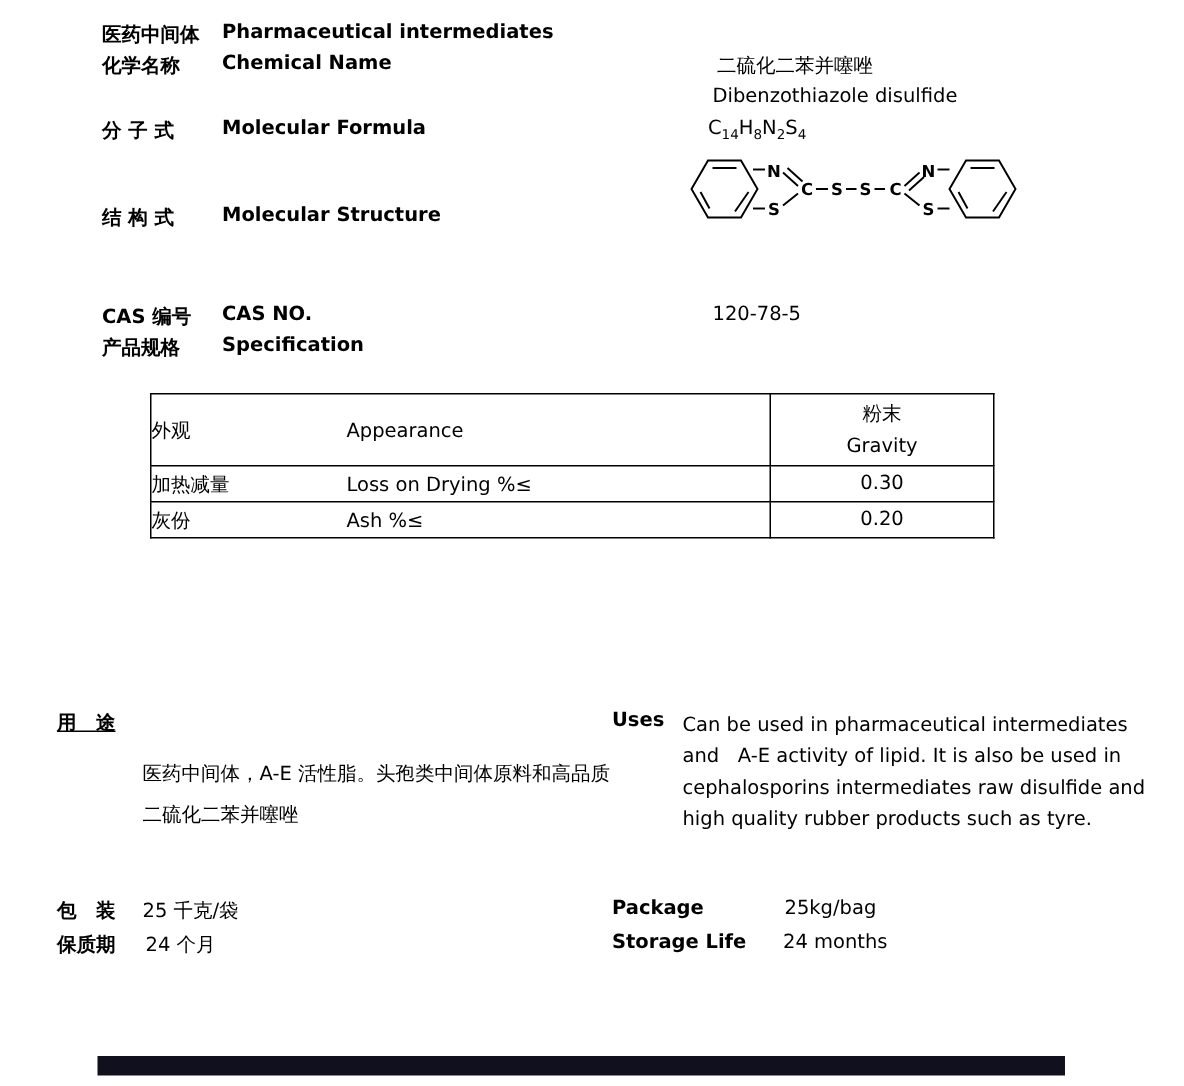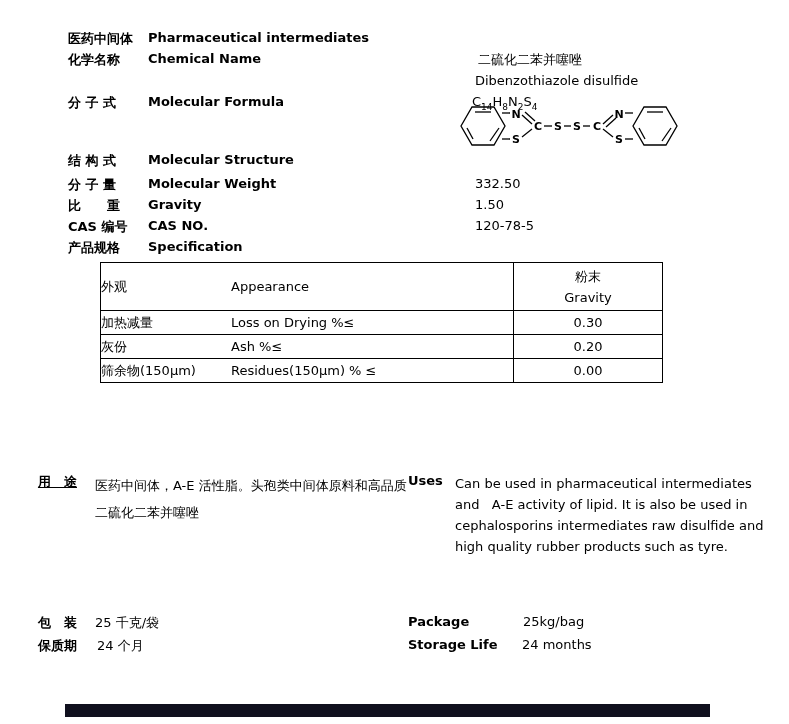--- a/index.html
+++ b/index.html
@@ -3,42 +3,42 @@
 <meta charset="utf-8">
 <style>
   html,body { margin:0; padding:0; background:#ffffff; }
   .page {
     position:relative; width:789px; height:724px; background:#ffffff;
     font-family:"DejaVu Sans","Liberation Sans",sans-serif;
     color:#000; font-size:13px; overflow:hidden;
   }
   .abs { position:absolute; }
   .b { font-weight:bold; }
-  .row { position:absolute; left:0; width:789px; height:20px;margin-top:16px; }
+  .row { position:absolute; left:0; width:789px; height:20px; }
   .zh  { position:absolute; left:68px;  white-space:pre; font-weight:bold; }
   .en  { position:absolute; left:148px; white-space:pre; font-weight:bold; }
   .val { position:absolute; left:475px; white-space:pre; font-weight:normal; }
   sub { font-size:9px; }
 
   
   table.spec { position:absolute; left:100px; top:262px; border-collapse:collapse; table-layout:fixed; }
   table.spec td { border:1px solid #000; vertical-align:middle; font-size:13px; padding:0; }
   td.desc { width:412px; padding-left:10px;margin-left:40px; }
   td.pval { width:148px; text-align:center; }
   .cell-zh { display:inline-block; width:130px; font-weight:normal; }
   tr.hdr  { height:48px; }
   tr.data { height:24px; }
   .hdr-line { line-height:21px; }
 
   
   .structure { position:absolute; left:456px; top:100px; }
   .structure text { font-family:"DejaVu Sans","Liberation Sans",sans-serif; font-size:11px; font-weight:bold; }
 
   
-  .uses-zh-line { position:absolute; left:95px; white-space:pre; line-height:27px; }
+  .uses-zh-line { position:absolute; left:95px; white-space:pre; line-height:27px;margin-top:31px; }
   .uses-en-line { position:absolute; left:455px; white-space:pre; line-height:21px; }
   .foot-zh-val { position:absolute; left:95px; white-space:pre; }
   .bottom-bar { position:absolute; left:65px; top:704px; width:645px; height:13px; background:#10101e; }
 </style>
 </head>
 <body>
 
 <div class="page">
 
   <div class="row" style="top:14px">
@@ -103,31 +103,21 @@
       <text x="163" y="18" text-anchor="middle">N</text>
       <text x="163" y="43" text-anchor="middle">S</text>
     </g>
   </svg>
 
   <div class="row" style="top:136px">
     <span class="zh">结 构 式</span>
     <span class="en">Molecular Structure</span>
   </div>
 
-  <div class="row" style="top:160px">
-    <span class="zh">分 子 量</span>
-    <span class="en">Molecular Weight</span>
-    <span class="val">332.50</span>
-  </div>
 
-  <div class="row" style="top:181px">
-    <span class="zh">比　　重</span>
-    <span class="en">Gravity</span>
-    <span class="val">1.50</span>
-  </div>
 
   <div class="row" style="top:202px">
     <span class="zh">CAS 编号</span>
     <span class="en">CAS NO.</span>
     <span class="val">120-78-5</span>
   </div>
 
   <div class="row" style="top:223px">
     <span class="zh">产品规格</span>
     <span class="en">Specification</span>
@@ -144,24 +134,20 @@
         <div class="hdr-line">Gravity</div>
       </td>
     </tr>
     <tr class="data">
       <td class="desc"><span class="cell-zh">加热减量</span><span>Loss on Drying %≤</span></td>
       <td class="pval">0.30</td>
     </tr>
     <tr class="data">
       <td class="desc"><span class="cell-zh">灰份</span><span>Ash %≤</span></td>
       <td class="pval">0.20</td>
-    </tr>
-    <tr class="data">
-      <td class="desc"><span class="cell-zh">筛余物(150μm)</span><span>Residues(150μm) % ≤</span></td>
-      <td class="pval">0.00</td>
     </tr>
   </tbody>
     </table>
 
   <span class="abs b" style="left:38px; top:473px; white-space:pre;text-decoration:underline;">用　途</span>
   <div class="uses-zh-line" style="top:472px">医药中间体，A-E 活性脂。头孢类中间体原料和高品质</div>
   <div class="uses-zh-line" style="top:499px">二硫化二苯并噻唑</div>
 
   <span class="abs b" style="left:408px; top:473px;">Uses</span>
   <div class="uses-en-line" style="top:494px">and   A-E activity of lipid. It is also be used in</div>

